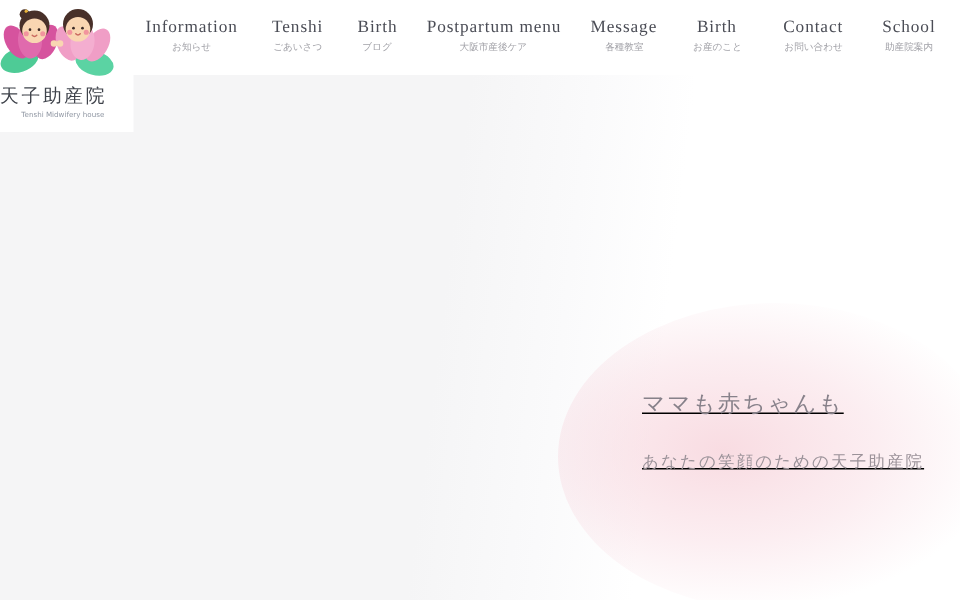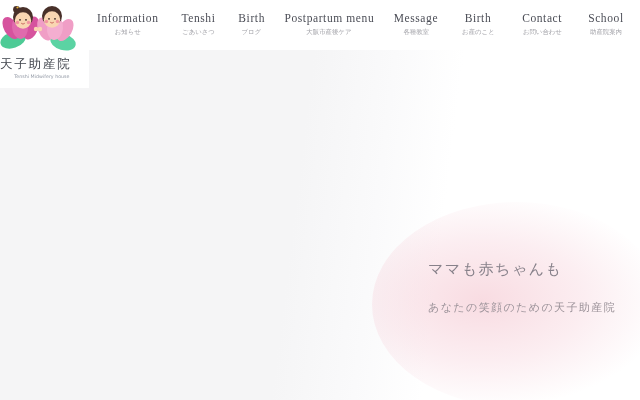--- a/index.html
+++ b/index.html
@@ -39,21 +39,21 @@
     background: linear-gradient(97deg,
       #f5f5f6 0%, #f5f5f6 46%, #fafafb 58%, #ffffff 68%, #ffffff 100%);
   }
   .pink-glow {
     position: absolute; left: 372px; top: 152px; width: 290px; height: 205px;
     border-radius: 50%;
     background: radial-gradient(ellipse at 38% 48%,
       rgba(243,191,202,0.55) 0%, rgba(246,205,215,0.35) 40%, rgba(250,225,232,0) 72%);
     pointer-events: none;
   }
-  .tagline { position: absolute; left: 428px; top: 203px; z-index: 2; }
+  .tagline { position: absolute; left: 428px; top: 203px; z-index: 2; text-decoration: underline; }
   .tagline-main {
     font-size: 15px; letter-spacing: 1.5px; color: #87818a;
     line-height: 32px; white-space: nowrap; font-weight: 400;
   }
   .tagline-sub {
     margin-top: 15px; font-size: 11px; letter-spacing: 1.4px;
     color: #9b9299; white-space: nowrap; text-align: center;
   }
 
   

